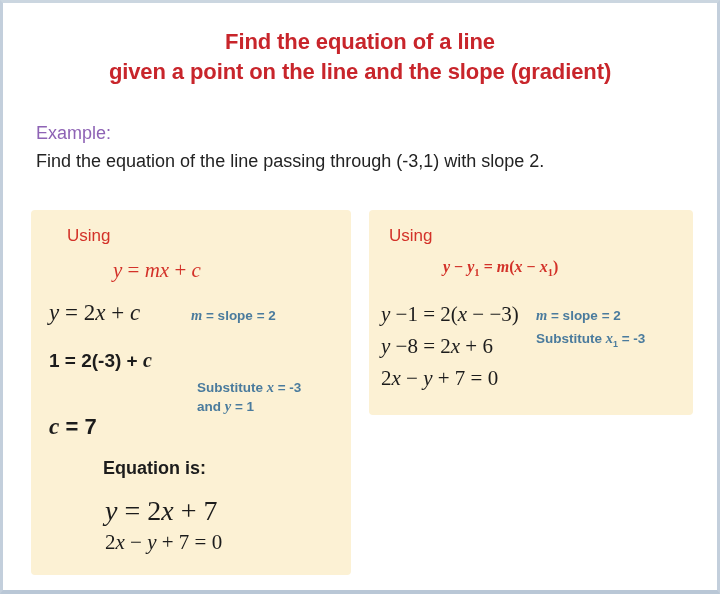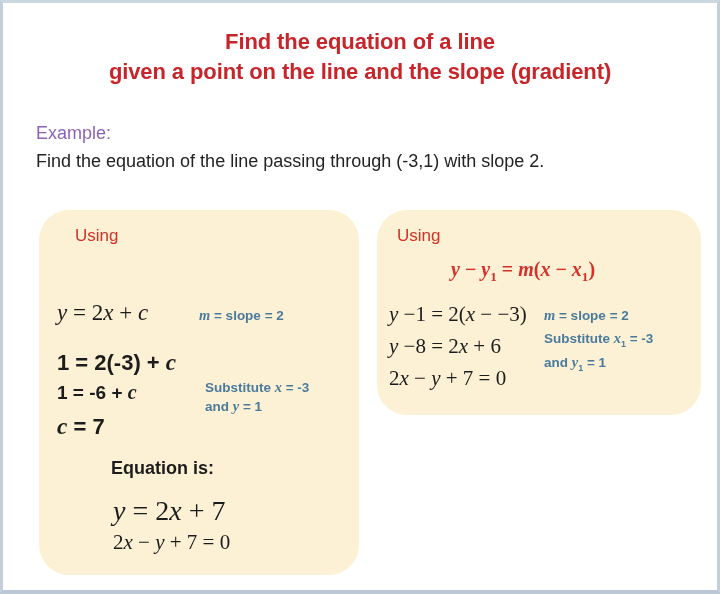--- a/index.html
+++ b/index.html
@@ -59,22 +59,21 @@
     color: #232323;
     font-size: 18px;
     font-family: "Liberation Sans", sans-serif;
     white-space: nowrap;
   }
 
   
   .panel {
     position: absolute;
     background: #fcf1d4;
-    border-radius: 30px;
-    margin-left: 8px;
+    border-radius: 4px;
   }
   #panel-left {
     left: 28px;
     top: 207px;
     width: 320px;
     height: 365px;
   }
   #panel-right {
     left: 366px;
     top: 207px;
@@ -162,36 +161,36 @@
     <div class="title-line">given a point on the line and the slope (gradient)</div>
   </div>
 
   <div id="example-label">Example:</div>
   <div id="problem-statement">Find the equation of the line passing through (-3,1) with slope 2.</div>
 
   <div class="panel" id="panel-left">
 
     <div class="using-label" style="left:36px; top:16px;">Using</div>
 
+    <div class="abs math-red" style="left:82px; top:48px; font-size:21px;">
+      y <span class="up">=</span> mx <span class="up">+</span> c
+    </div>
 
     <div class="abs math" style="left:18px; top:90px; font-size:23px;">
       y <span class="up">= 2</span>x <span class="up">+</span> c
     </div>
 
     <div class="annot" style="left:160px; top:96px;">
       <em>m</em> = slope = 2
     </div>
 
-    <div class="abs step-bold" style="left:18px; top:139px; font-size:22px;">
+    <div class="abs step-bold" style="left:18px; top:139px; font-size:19px;">
       1 = 2(-3) + <i>c</i>
     </div>
 
-    <div class="abs step-bold" style="left:18px; top:171px; font-size:19px;">
-      1 = -6 + <i>c</i>
-    </div>
 
     <div class="abs step-bold" style="left:18px; top:203px; font-size:22px;">
       <i>c</i> = 7
     </div>
 
     <div class="annot" style="left:166px; top:168px;">
       <div>Substitute <em>x</em> = -3</div>
       <div>and <em>y</em> = 1</div>
     </div>
 
@@ -203,21 +202,21 @@
 
     <div class="abs math" style="left:74px; top:320px; font-size:21px;">
       <span class="up">2</span>x <span class="up">−</span> y <span class="up">+ 7 = 0</span>
     </div>
   </div>
 
   <div class="panel" id="panel-right">
 
     <div class="using-label" style="left:20px; top:16px;">Using</div>
 
-    <div class="abs math-red" style="left:74px; top:48px; font-size:20px; font-weight:bold;">
+    <div class="abs math-red" style="left:74px; top:48px; font-size:16px; font-weight:bold;">
       y <span class="up">−</span> y<sub>1</sub> <span class="up">=</span> m<span class="up">(</span>x <span class="up">−</span> x<sub>1</sub><span class="up">)</span>
     </div>
 
     <div class="abs math" style="left:12px; top:92px; font-size:21px;">
       y <span class="up">−1 = 2(</span>x <span class="up">− −3)</span>
     </div>
 
     <div class="abs math" style="left:12px; top:124px; font-size:21px;">
       y <span class="up">−8 = 2</span>x <span class="up">+ 6</span>
     </div>
@@ -225,17 +224,16 @@
     <div class="abs math" style="left:12px; top:156px; font-size:21px;">
       <span class="up">2</span>x <span class="up">−</span> y <span class="up">+ 7 = 0</span>
     </div>
 
     <div class="annot" style="left:167px; top:96px;">
       <em>m</em> = slope = 2
     </div>
 
     <div class="annot" style="left:167px; top:119px;">
       <div>Substitute <em>x</em><sub>1</sub> = -3</div>
-      <div>and <em>y</em><sub>1</sub> = 1</div>
     </div>
   </div>
 
 </div>
 
 </body></html>

